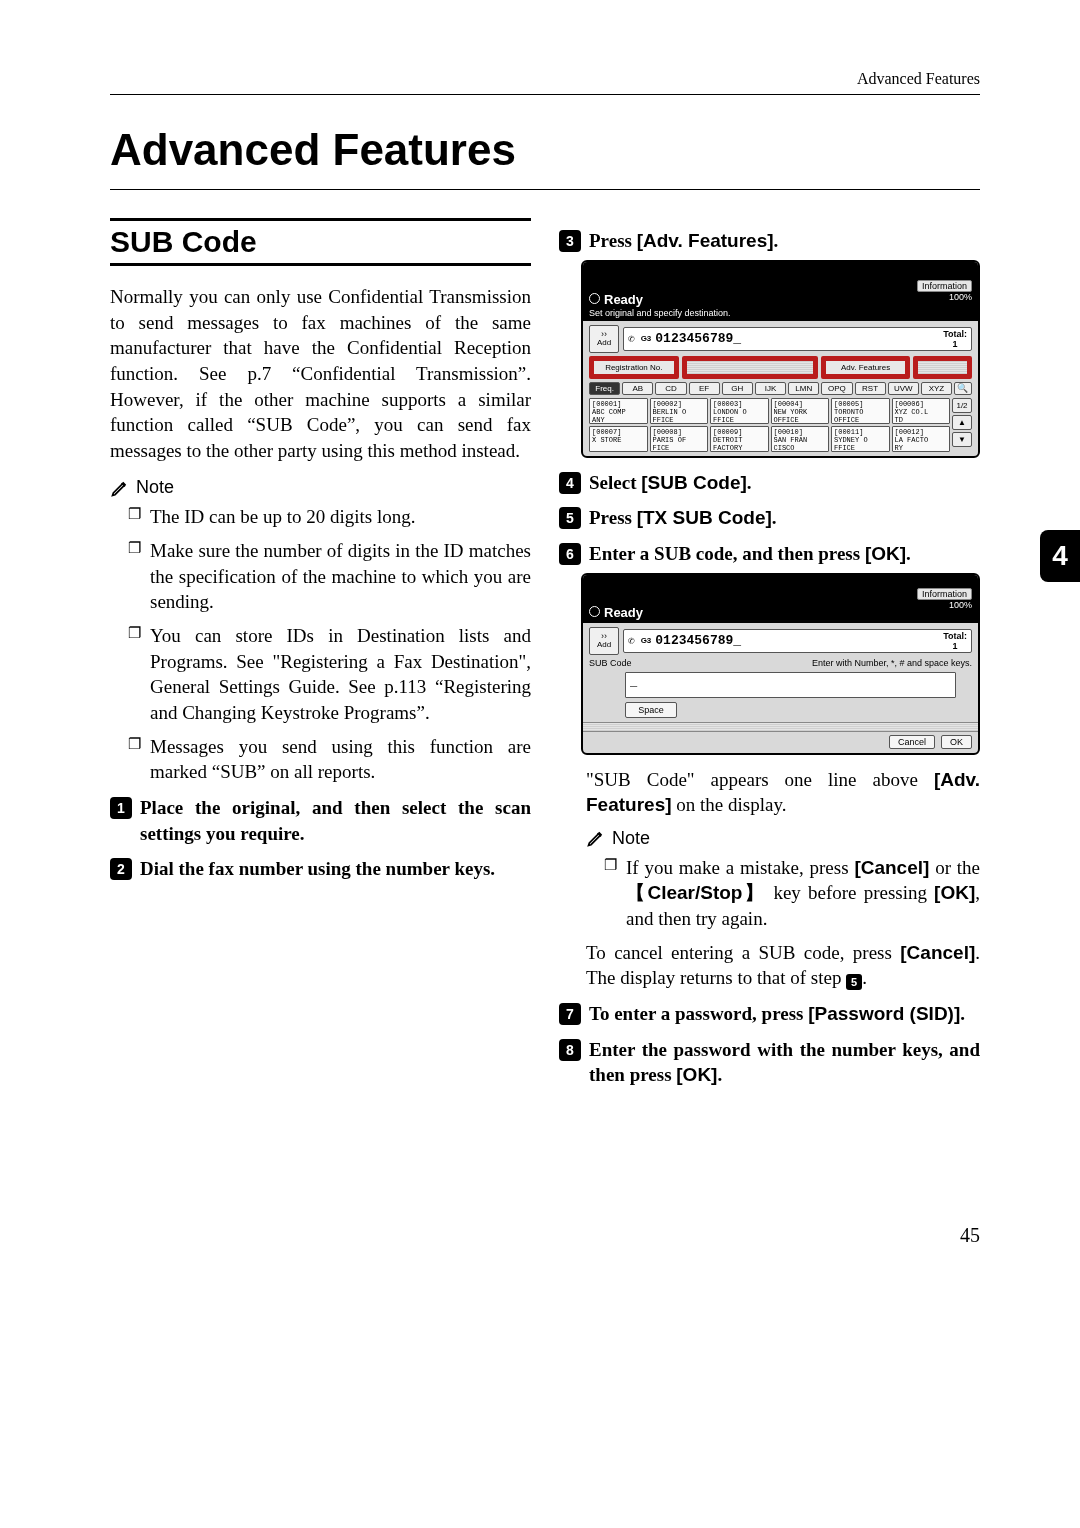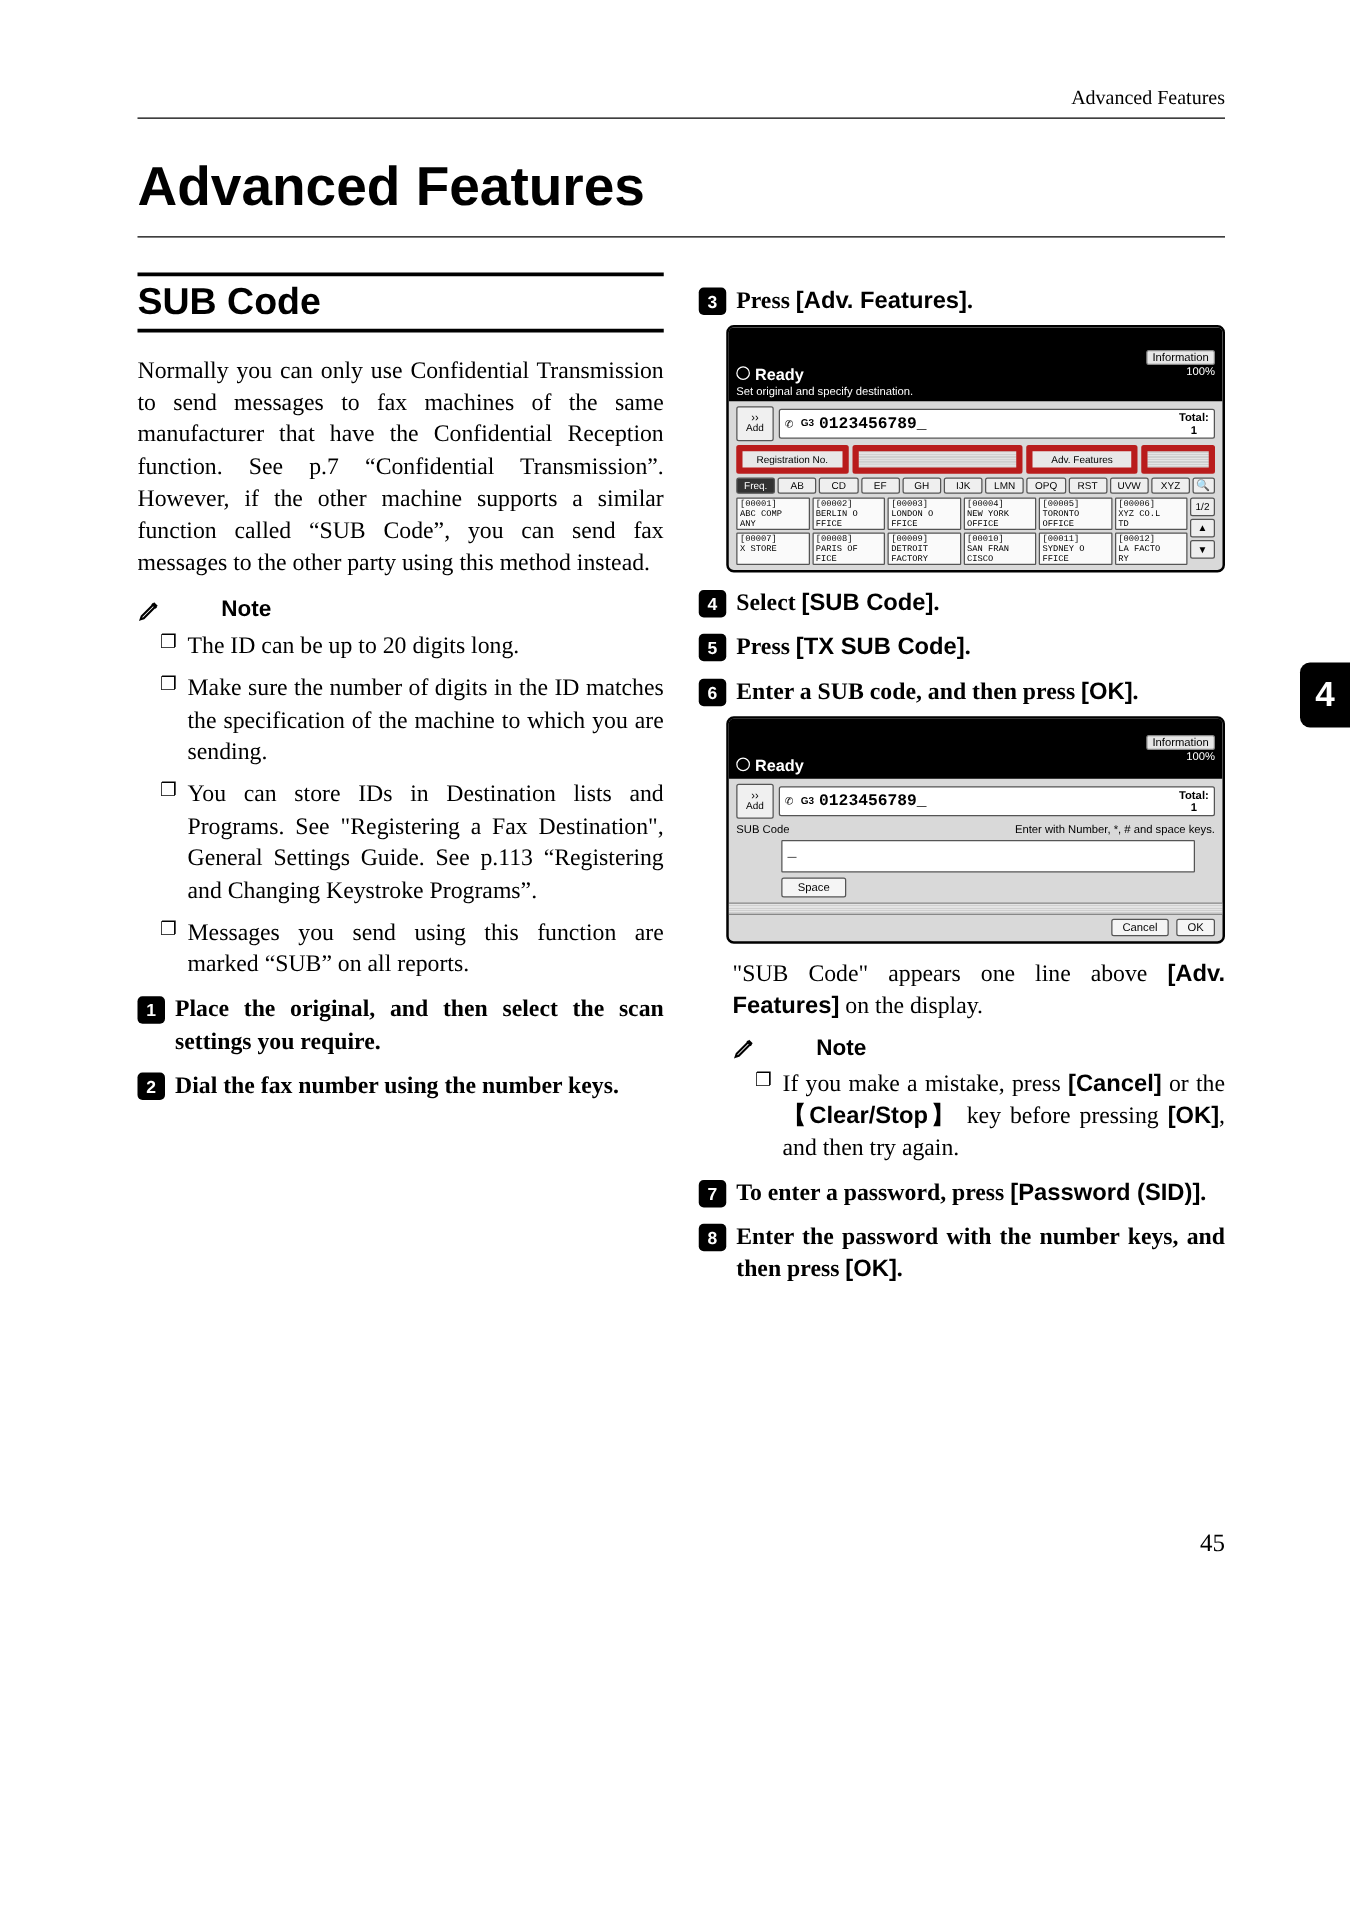--- a/index.html
+++ b/index.html
@@ -42,21 +42,21 @@
     margin:0 0 18px 0;
   }
   .body-text{
     font-size:19px;
     line-height:1.35;
     text-align:justify;
     margin:0 0 14px 0;
   }
   .note-row{display:flex;align-items:center;gap:6px;margin:6px 0 6px 0;}
   .pencil-icon{width:20px;height:20px;}
-  .note-label{font-family:Arial,Helvetica,sans-serif;font-weight:700;font-size:18px;margin-left:41px;}
+  .note-label{font-family:Arial,Helvetica,sans-serif;font-weight:400;font-size:18px;}
   .note-list{list-style:none;padding:0 0 0 20px;margin:0;}
   .note-list li{
     position:relative;
     font-size:19px;line-height:1.35;text-align:justify;
     margin:0 0 8px 0;
     padding-left:20px;
   }
   .note-list li::before{
     content:"❐";
     position:absolute;left:-2px;top:0;
@@ -401,20 +401,23 @@
             <path d="M14 6l4 4"></path>
           </svg>
         <span class="note-label">Note</span>
       </div>
       <ul class="note-list" style="padding-left:47px;">
         <li>
           <span>If you make a mistake, press </span><span class="ui">[Cancel]</span><span> or the </span><span class="hwkey">Clear/Stop</span><span> key before pressing </span><span class="ui">[OK]</span><span>, and then try again.</span>
         </li>
       </ul>
 
+      <p class="follow-text">
+        <span>To cancel entering a SUB code, press </span><span class="ui">[Cancel]</span><span>. The display returns to that of step </span><span class="step-inline-badge">5</span><span>.</span>
+      </p>
 
       <div class="step">
         <div class="step-badge">7</div>
         <div class="step-text">
           <span>To enter a password, press </span><span class="ui">[Password (SID)]</span><span>.</span>
         </div>
       </div>
 
       <div class="step">
         <div class="step-badge">8</div>

